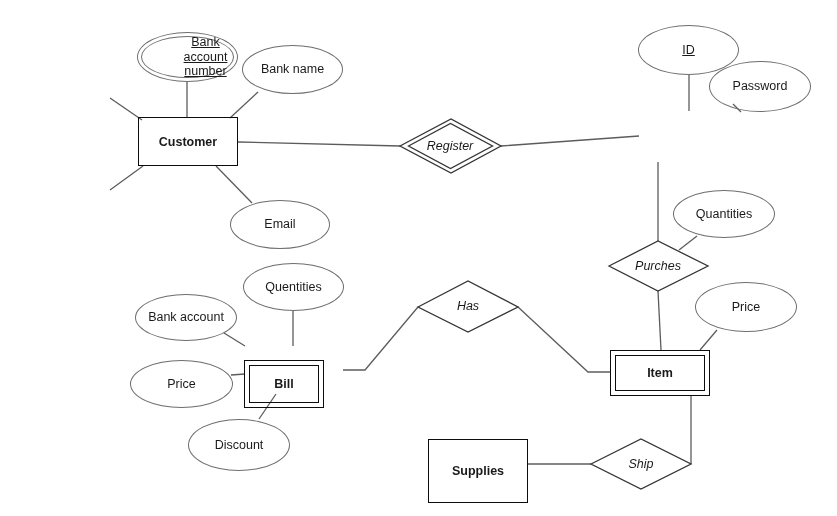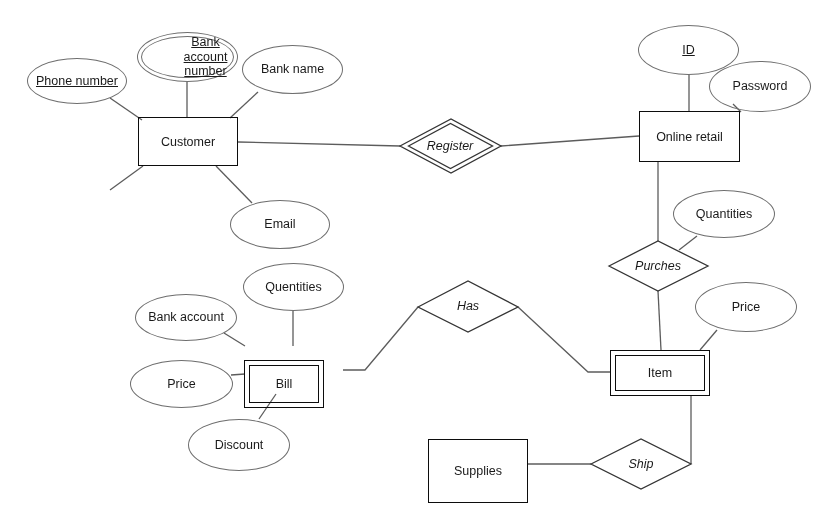--- a/index.html
+++ b/index.html
@@ -7,21 +7,21 @@
     position:relative;width:837px;height:516px;background:#ffffff;
     font-family:"Liberation Sans",sans-serif;font-size:12.5px;color:#1a1a1a;
     overflow:hidden;
   }
   svg.layer{position:absolute;left:0;top:0;width:837px;height:516px;}
   .con{stroke:#5c5c5c;stroke-width:1.3;fill:none;}
   .dia{stroke:#343434;stroke-width:1.3;fill:none;}
 
   .ent{
     position:absolute;box-sizing:border-box;border:1px solid #0c0c0c;
-    display:flex;align-items:center;justify-content:center;text-align:center;
+    display:flex;align-items:center;justify-content:center;text-align:center;font-weight:bold;
   }
   .ent .inner{
     position:absolute;left:4px;top:4px;right:4px;bottom:4px;
     border:1px solid #0c0c0c;
   }
   .ent span{position:relative;z-index:2;}
 
   .att{
     position:absolute;box-sizing:border-box;border:1px solid #6e6e6e;
     border-radius:50%;
@@ -72,38 +72,32 @@
     <polygon class="dia" points="400,146 451,119 501,146 451,173"></polygon>
     <polygon class="dia" points="408.5,146 450.5,123.5 492.5,146 450.5,168.5"></polygon>
     <polygon class="dia" points="609,266 658,241 708,266 658,291"></polygon>
     <polygon class="dia" points="418,307 468,281 518,307 468,332"></polygon>
     <polygon class="dia" points="591,464 641,439 691,464 641,489"></polygon>
   </svg>
 
   <div class="ent" style="left:138px;top:117px;width:100px;height:49px">
     <span>Customer</span>
   </div>
-  <div class="ent" style="left:639px;top:111px;width:101px;height:51px">
-    <span>Online retail</span>
-  </div>
   <div class="ent" style="left:428px;top:439px;width:100px;height:64px">
     <span>Supplies</span>
   </div>
   <div class="ent" style="left:244px;top:360px;width:80px;height:48px">
     <div class="inner"></div>
     <span>Bill</span>
   </div>
   <div class="ent" style="left:610px;top:350px;width:100px;height:46px">
     <div class="inner"></div>
     <span>Item</span>
   </div>
 
-  <div class="att" style="left:27px;top:58px;width:100px;height:46px">
-    <span class="key">Phone number</span>
-  </div>
   <div class="att" style="left:137px;top:32px;width:101px;height:50px">
     <div class="oval-inner"></div>
     <span class="key wrap2">Bank account number</span>
   </div>
   <div class="att" style="left:242px;top:45px;width:101px;height:49px">
     <span>Bank name</span>
   </div>
   <div class="att" style="left:230px;top:200px;width:100px;height:49px">
     <span>Email</span>
   </div>

